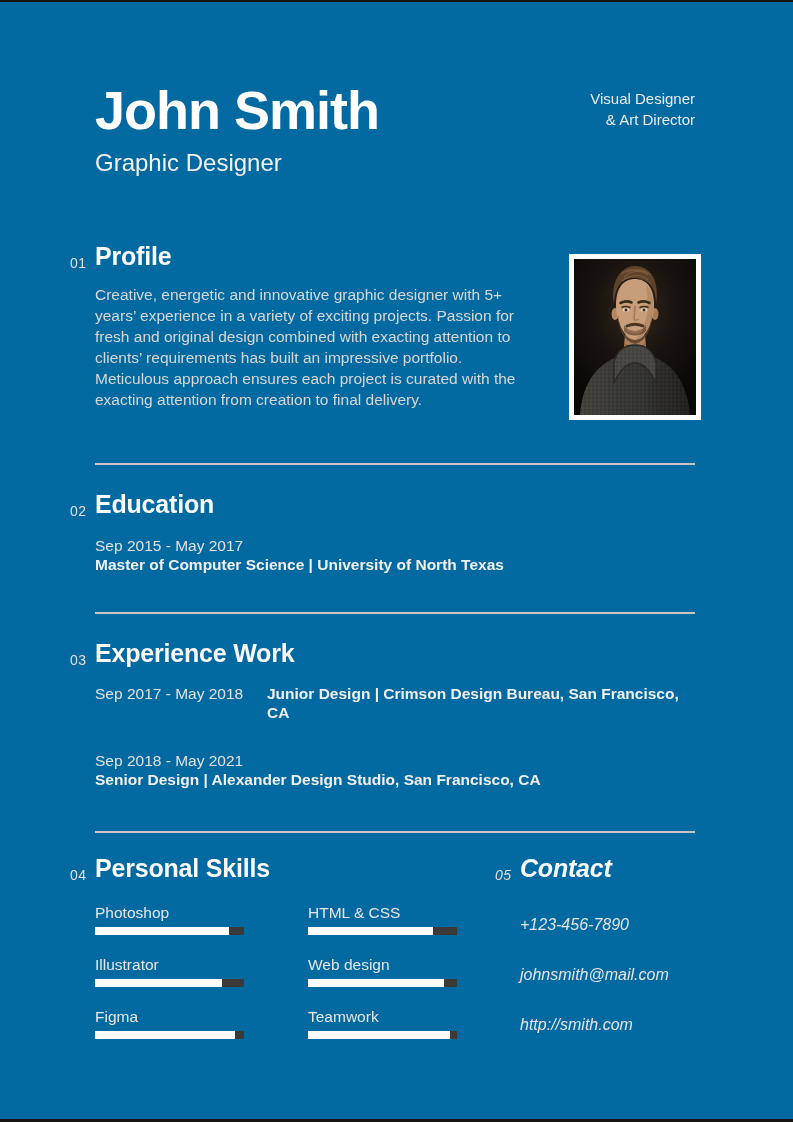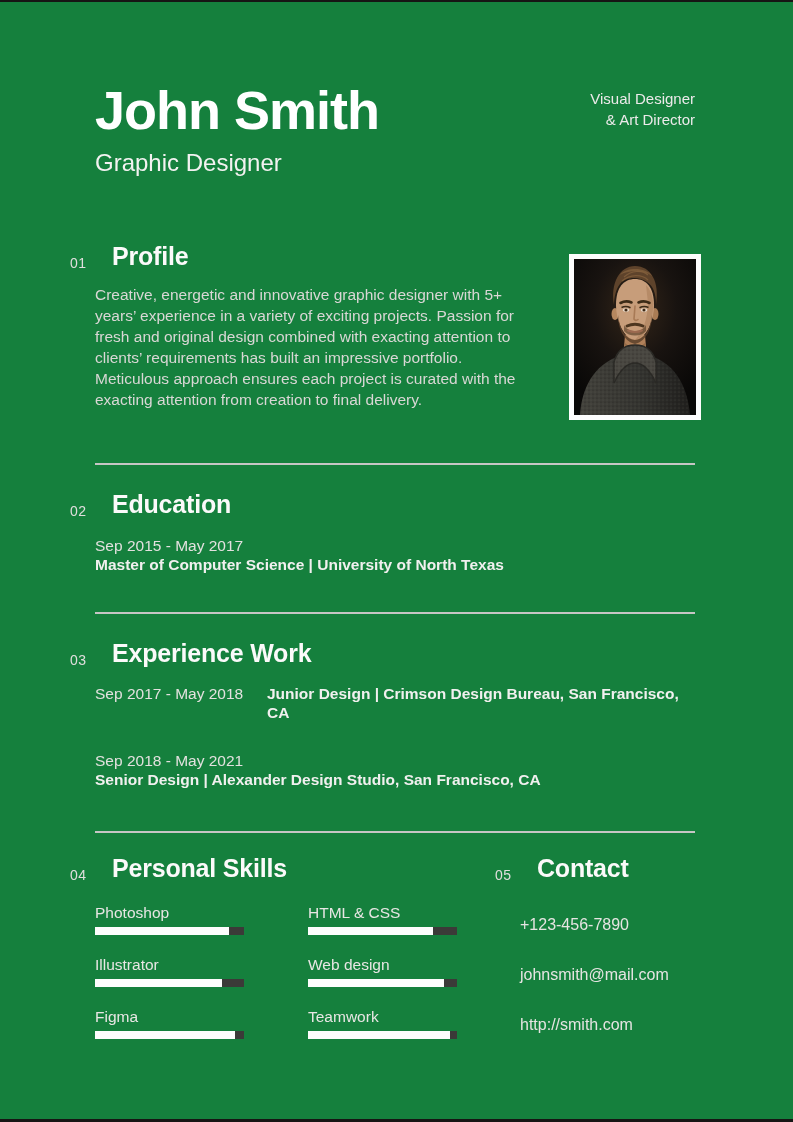--- a/index.html
+++ b/index.html
@@ -3,21 +3,21 @@
 <meta charset="utf-8">
 <style>
   * { box-sizing: border-box; }
   html, body { margin: 0; padding: 0; background: #201e1d; }
   body { font-family: "Liberation Sans", sans-serif; }
 
   .page {
     position: relative;
     width: 793px;
     height: 1122px;
-    background: #15803d;
+    background: #0369a1;
     color: #e9e8e7;
     overflow: hidden;
     padding: 0 98px 0 95px;
     box-shadow: inset 0 2px 0 #161514, inset 0 -3px 0 #161514;
   }
 
   
   .header { padding-top: 80px; position: relative; }
   .name-title {
     margin: 0;
@@ -37,21 +37,21 @@
     position: absolute;
     top: 88px;
     right: 0;
     text-align: right;
     font-size: 15px;
     line-height: 21px;
     color: #eceaea;
   }
 
   
-  .sec-head { display: flex; align-items: flex-end; gap: 17px; }
+  .sec-head { display: flex; align-items: flex-end; }
   .sec-num {
     font-size: 14px;
     color: #e0dedd;
     width: 25px;
     margin-left: -25px;
     padding-top: 2px;
     letter-spacing: 0.5px;
   }
   .sec-title {
     margin: 0;
@@ -116,21 +116,21 @@
   .skill { margin-bottom: 20px; }
   .skill-label { font-size: 15.5px; line-height: 19px; color: #e8e6e4; }
   .skill-track {
     margin-top: 5px;
     height: 8px;
     width: 100%;
     background: #3b3a38;
   }
   .skill-fill { height: 100%; background: #fdfdfd; }
 
-  .contact-section { margin-left: auto; width: 175px; }
+  .contact-section { margin-left: auto; width: 175px; font-style: italic; }
   .contact-list { margin-top: 32px; }
   .contact-item {
     font-size: 16px;
     line-height: 19px;
     color: #e6e4e2;
     margin-bottom: 31px;
   }
 </style>
 </head>
 <body>

